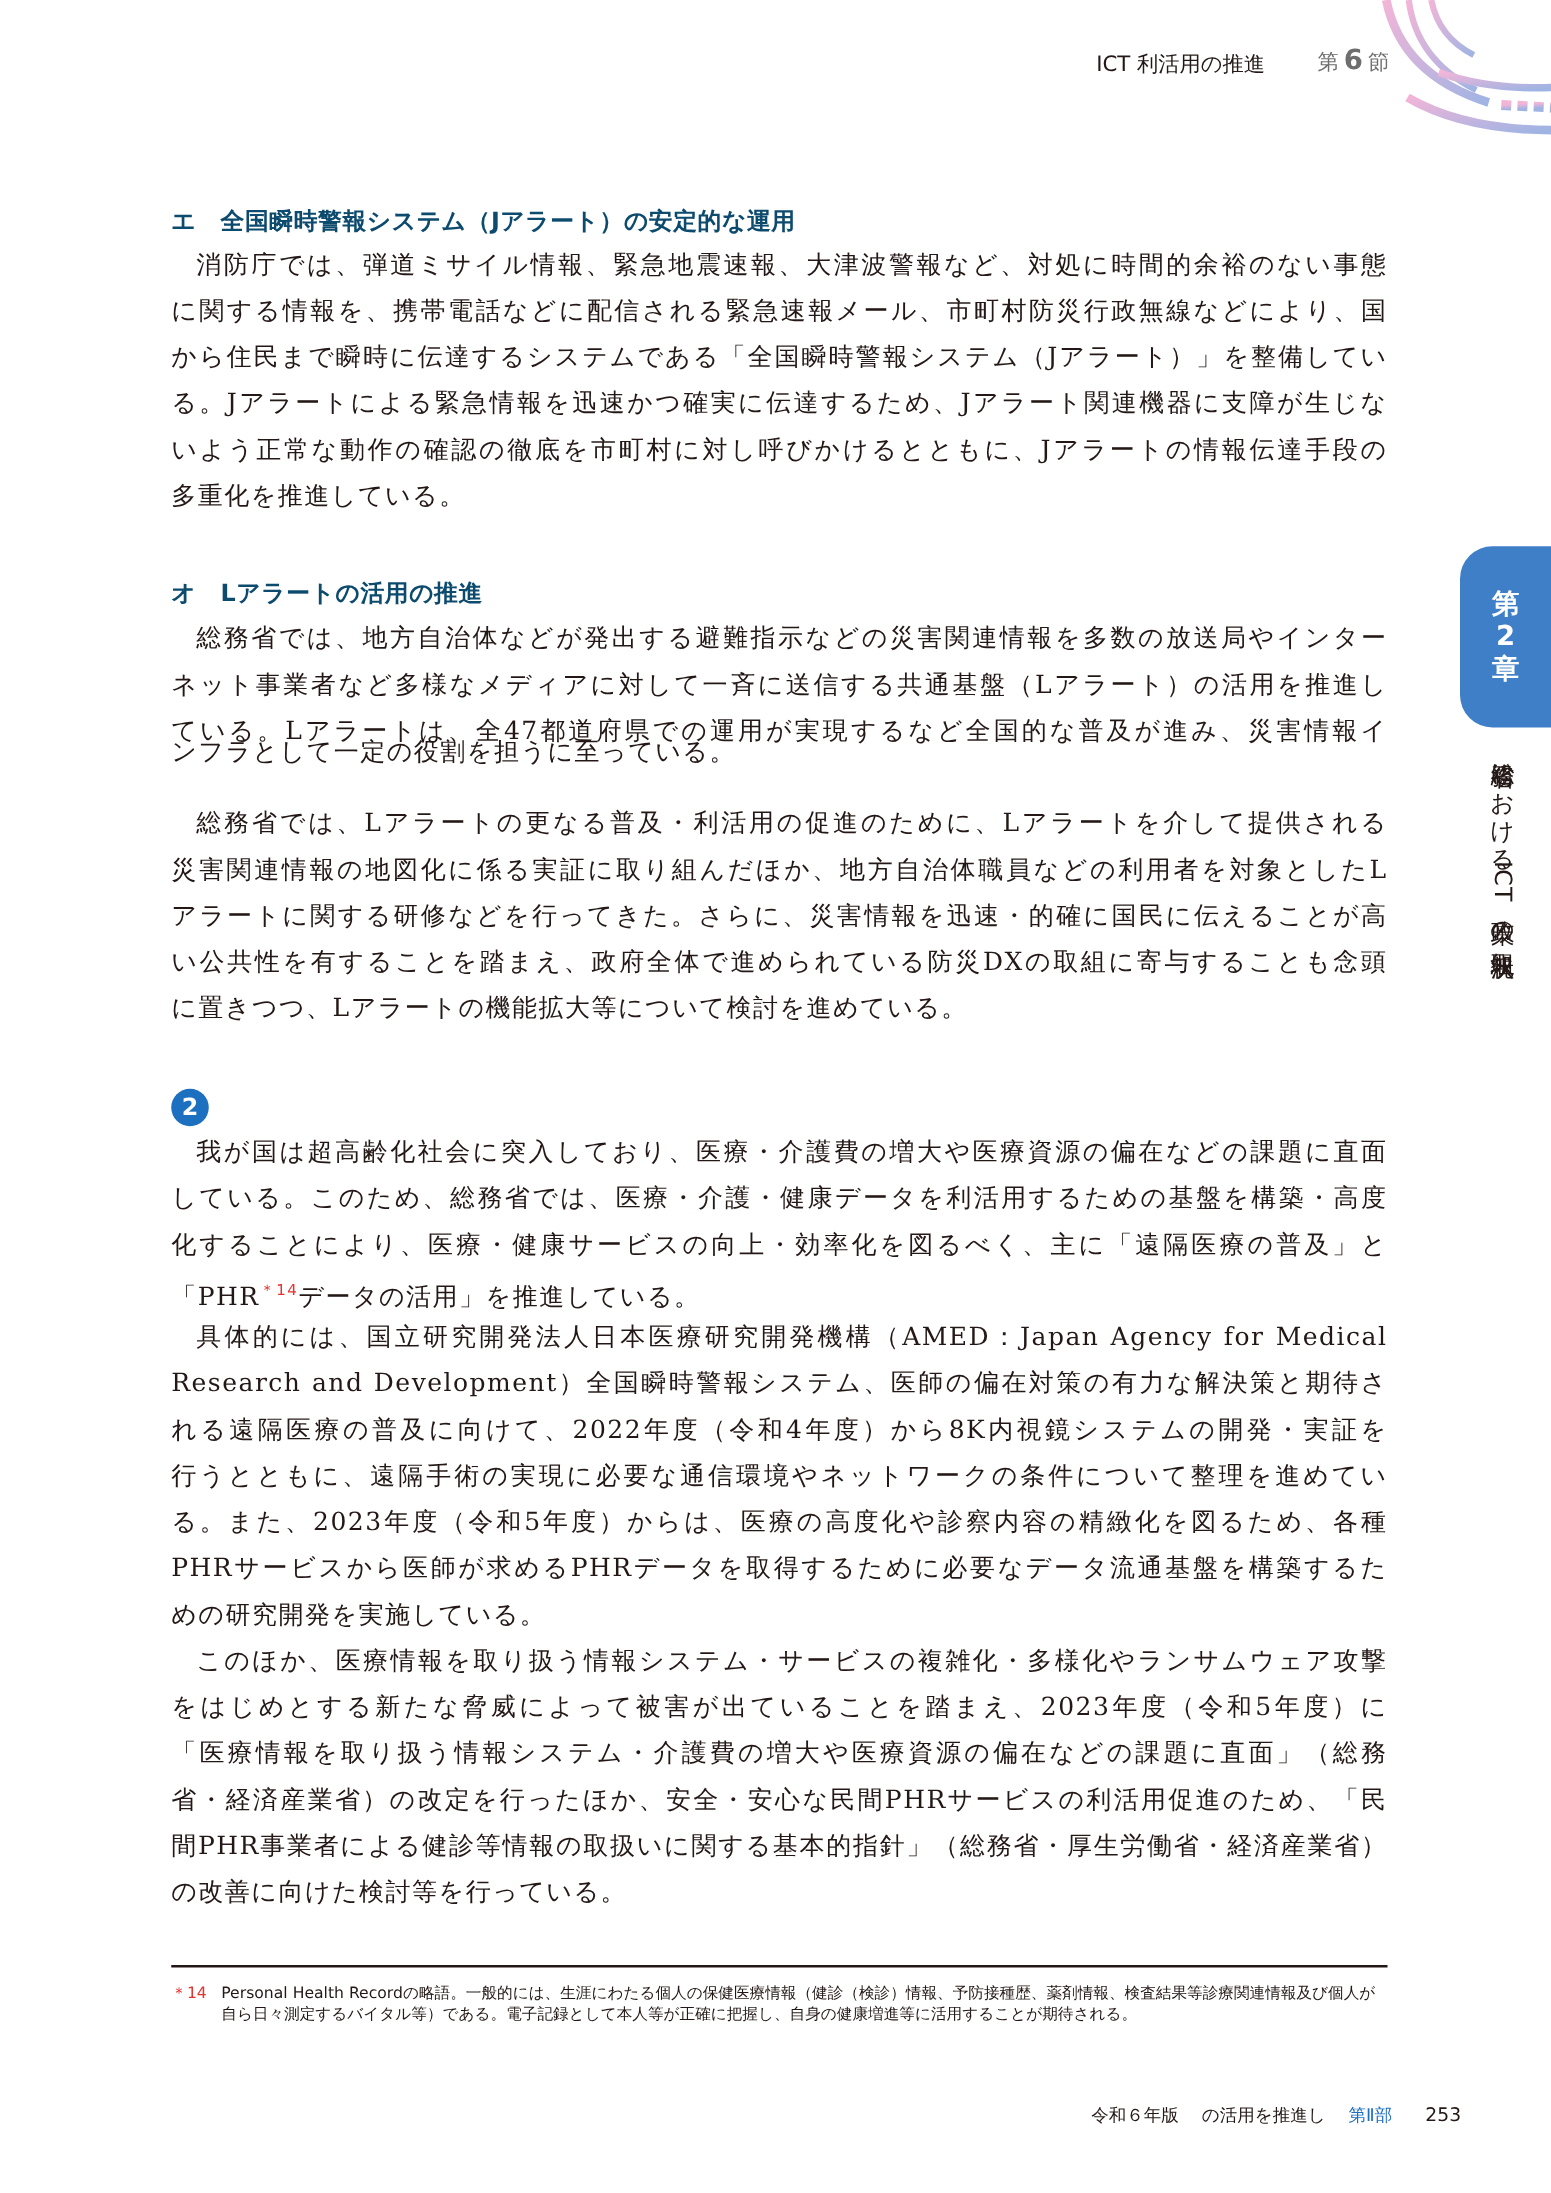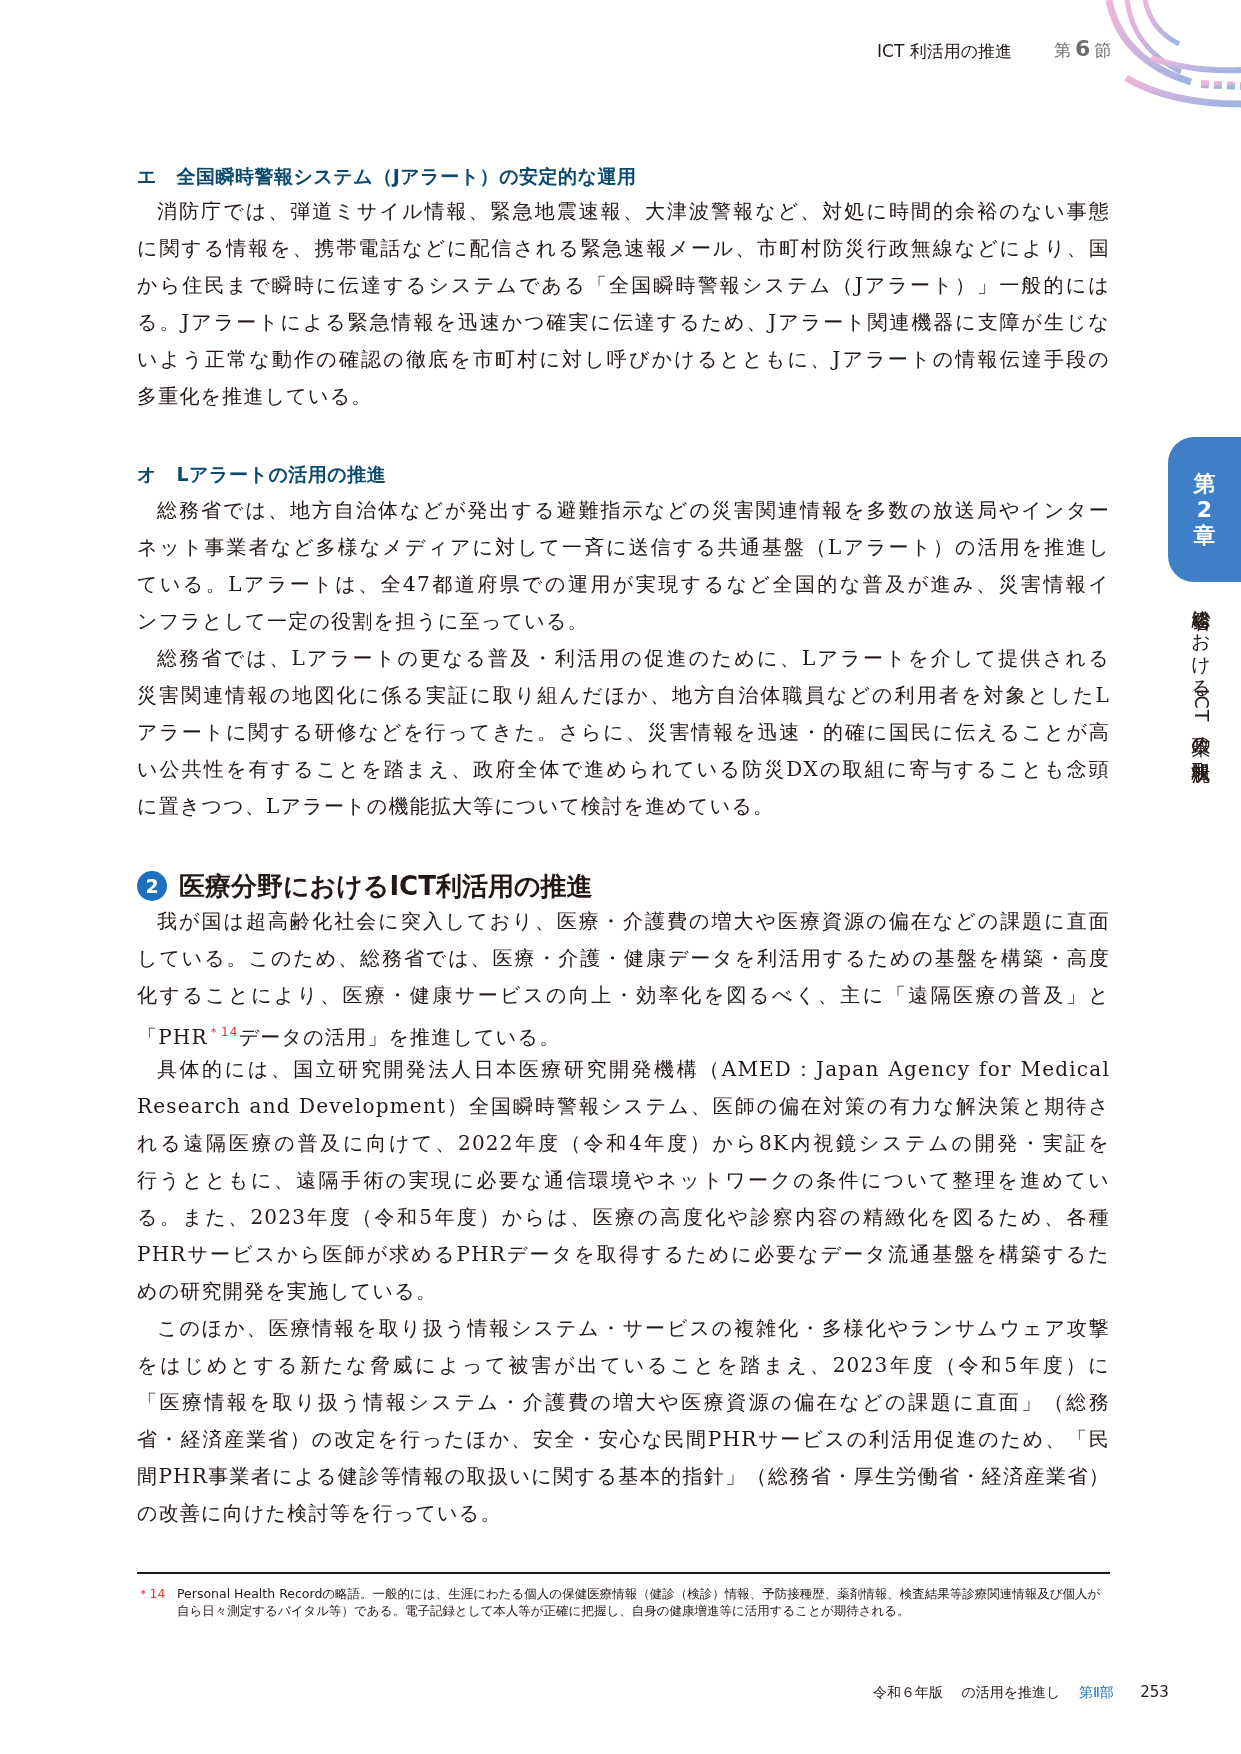--- a/index.html
+++ b/index.html
@@ -66,39 +66,38 @@
     <path d="M64 0 Q70 30 98 44" stroke-width="5"></path>
     <path d="M45 78 Q90 104 160 104" stroke-width="7"></path>
     <path d="M70 58 Q110 72 160 70" stroke-width="6"></path>
     <path d="M120 84 L160 86" stroke-width="8" stroke-dasharray="8 5"></path>
   </g>
 </svg>
 
 <div class="sub-heading" style="top:164px">エ　全国瞬時警報システム（Jアラート）の安定的な運用</div>
 <div class="line indent" style="top:198px">消防庁では、弾道ミサイル情報、緊急地震速報、大津波警報など、対処に時間的余裕のない事態</div>
 <div class="line" style="top:235px">に関する情報を、携帯電話などに配信される緊急速報メール、市町村防災行政無線などにより、国</div>
-<div class="line" style="top:272px">から住民まで瞬時に伝達するシステムである「全国瞬時警報システム（Jアラート）」一般的には</div>
+<div class="line" style="top:272px">から住民まで瞬時に伝達するシステムである「全国瞬時警報システム（Jアラート）」を整備してい</div>
 <div class="line" style="top:309px">る。Jアラートによる緊急情報を迅速かつ確実に伝達するため、Jアラート関連機器に支障が生じな</div>
 <div class="line" style="top:346px">いよう正常な動作の確認の徹底を市町村に対し呼びかけるとともに、Jアラートの情報伝達手段の</div>
 <div class="line last" style="top:383px">多重化を推進している。</div>
 
 <div class="sub-heading" style="top:462px">オ　Lアラートの活用の推進</div>
 <div class="line indent" style="top:497px">総務省では、地方自治体などが発出する避難指示などの災害関連情報を多数の放送局やインター</div>
 <div class="line" style="top:534px">ネット事業者など多様なメディアに対して一斉に送信する共通基盤（Lアラート）の活用を推進し</div>
 <div class="line" style="top:571px">ている。Lアラートは、全47都道府県での運用が実現するなど全国的な普及が進み、災害情報イ</div>
-<div class="line last" style="top:608px">ンフラとして一定の役割を担うに至っている。</div>
+<div class="line last" style="top:588px">ンフラとして一定の役割を担うに至っている。</div>
 <div class="line indent" style="top:645px">総務省では、Lアラートの更なる普及・利活用の促進のために、Lアラートを介して提供される</div>
 <div class="line" style="top:682px">災害関連情報の地図化に係る実証に取り組んだほか、地方自治体職員などの利用者を対象としたL</div>
 <div class="line" style="top:719px">アラートに関する研修などを行ってきた。さらに、災害情報を迅速・的確に国民に伝えることが高</div>
 <div class="line" style="top:756px">い公共性を有することを踏まえ、政府全体で進められている防災DXの取組に寄与することも念頭</div>
 <div class="line last" style="top:793px">に置きつつ、Lアラートの機能拡大等について検討を進めている。</div>
 
 <div class="sec-heading">
   <span class="sec-num">2</span>
-  <span class="sec-title">医療分野におけるICT利活用の推進</span>
 </div>
 <div class="line indent" style="top:908px">我が国は超高齢化社会に突入しており、医療・介護費の増大や医療資源の偏在などの課題に直面</div>
 <div class="line" style="top:945px">している。このため、総務省では、医療・介護・健康データを利活用するための基盤を構築・高度</div>
 <div class="line" style="top:982px">化することにより、医療・健康サービスの向上・効率化を図るべく、主に「遠隔医療の普及」と</div>
 <div class="line last" style="top:1019px"><span>「PHR</span><span class="fnref">＊14</span><span>データの活用」を推進している。</span></div>
 
 <div class="line indent" style="top:1056px">具体的には、国立研究開発法人日本医療研究開発機構（AMED：Japan Agency for Medical</div>
 <div class="line" style="top:1093px">Research and Development）全国瞬時警報システム、医師の偏在対策の有力な解決策と期待さ</div>
 <div class="line" style="top:1130px">れる遠隔医療の普及に向けて、2022年度（令和4年度）から8K内視鏡システムの開発・実証を</div>
 <div class="line" style="top:1167px">行うとともに、遠隔手術の実現に必要な通信環境やネットワークの条件について整理を進めてい</div>

